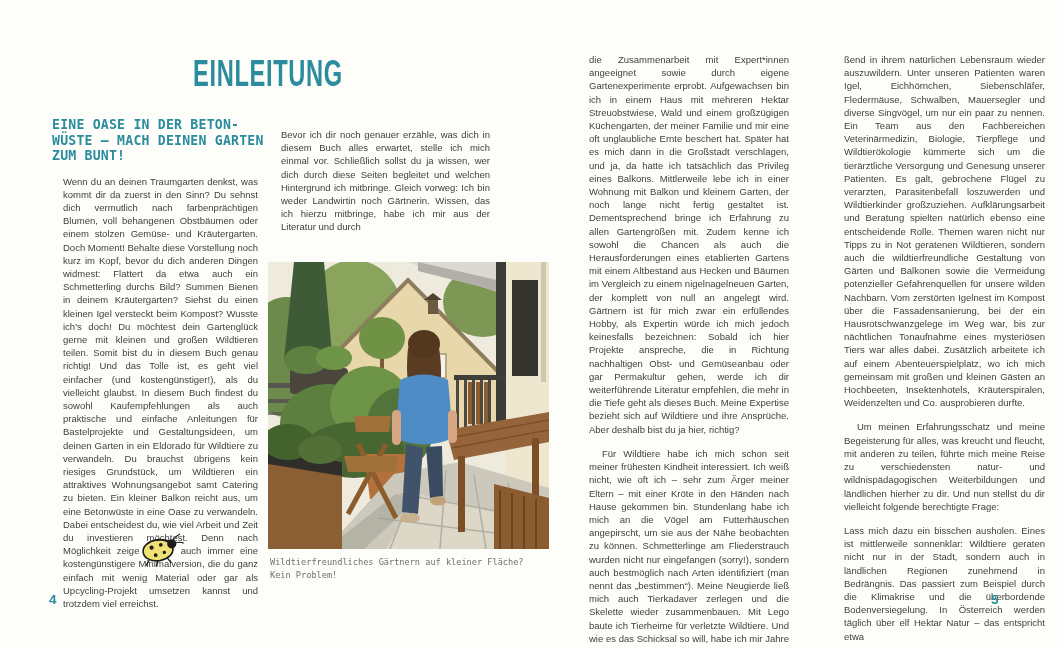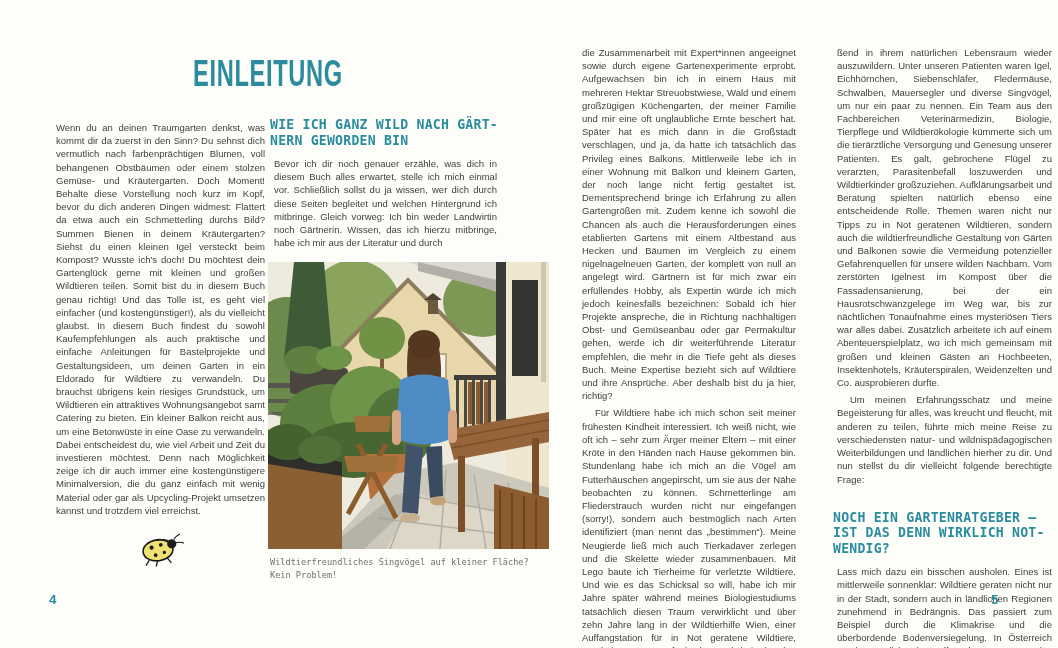--- a/index.html
+++ b/index.html
@@ -19,21 +19,21 @@
   .col-r1{left:578px;top:42px;width:222px;}
   .col-r2{left:833px;top:42px;width:223px;}
   .heading{
     margin:0 0 9px 0;
     font-family:"DejaVu Sans Mono",monospace;font-weight:700;
     font-size:13.2px;line-height:15.5px;letter-spacing:0.2px;
     color:var(--accent);white-space:pre-line;
   }
   .heading.mt{margin-top:24px;}
   .body{
-    margin:4px;font-size:9.5px;line-height:13.2px;color:#3e3e3e;
+    margin:11px;font-size:9.5px;line-height:13.2px;color:#3e3e3e;
     text-align:justify;hyphens:auto;-webkit-hyphens:auto;
   }
   .body.indent{text-indent:13px;}
   .photo{position:absolute;left:268px;top:262px;width:281px;height:287px;margin:0;}
   .photo svg{display:block;width:281px;height:287px;}
   .caption{
     position:absolute;left:270px;top:556px;width:270px;
     font-family:"DejaVu Sans Mono",monospace;font-size:8.6px;line-height:12.5px;
     color:#6f6f6f;white-space:pre-line;
   }
@@ -47,26 +47,27 @@
 </style>
 </head>
 <body>
 
 <div class="spread">
 
   <div>
     <h1 class="title">EINLEITUNG</h1>
 
     <div class="col col-l1">
+      <h2 class="heading">EINE OASE IN DER BETON-
+WÜSTE — MACH DEINEN GARTEN
+ZUM BUNT!</h2>
       <p class="body" lang="de">Wenn du an deinen Traumgarten denkst, was kommt dir da zuerst in den Sinn? Du sehnst dich vermutlich nach farbenprächtigen Blumen, voll behangenen Obstbäumen oder einem stolzen Gemüse- und Kräutergarten. Doch Moment! Behalte diese Vorstellung noch kurz im Kopf, bevor du dich anderen Dingen widmest: Flattert da etwa auch ein Schmetterling durchs Bild? Summen Bienen in deinem Kräutergarten? Siehst du einen kleinen Igel versteckt beim Kompost? Wusste ich's doch! Du möchtest dein Gartenglück gerne mit kleinen und großen Wildtieren teilen. Somit bist du in diesem Buch genau richtig! Und das Tolle ist, es geht viel einfacher (und kostengünstiger!), als du vielleicht glaubst. In diesem Buch findest du sowohl Kaufempfehlungen als auch praktische und einfache Anleitungen für Bastelprojekte und Gestaltungsideen, um deinen Garten in ein Eldorado für Wildtiere zu verwandeln. Du brauchst übrigens kein riesiges Grundstück, um Wildtieren ein attraktives Wohnungsangebot samt Catering zu bieten. Ein kleiner Balkon reicht aus, um eine Betonwüste in eine Oase zu verwandeln. Dabei entscheidest du, wie viel Arbeit und Zeit du investieren möchtest. Denn nach Möglichkeit zeige ich dir auch immer eine kostengünstigere Minimalversion, die du ganz einfach mit wenig Material oder gar als Upcycling-Projekt umsetzen kannst und trotzdem viel erreichst.</p>
     </div>
 
     <div class="col col-l2">
-      <h2 class="heading">WIE ICH GANZ WILD NACH GÄRT-
-NERN GEWORDEN BIN</h2>
       <p class="body" lang="de">Bevor ich dir noch genauer erzähle, was dich in diesem Buch alles erwartet, stelle ich mich einmal vor. Schließlich sollst du ja wissen, wer dich durch diese Seiten begleitet und welchen Hintergrund ich mitbringe. Gleich vorweg: Ich bin weder Landwirtin noch Gärtnerin. Wissen, das ich hierzu mitbringe, habe ich mir aus der Literatur und durch</p>
     </div>
 
     <svg class="ladybug" viewBox="0 0 52 42" aria-hidden="true">
       <g transform="rotate(-8 24 22)">
         <ellipse cx="22" cy="22" rx="15" ry="10.5" fill="#f0e172" stroke="#1c1c1c" stroke-width="1.6"></ellipse>
         <path d="M22,12.2 C28,11 33,13 36.5,16.5" fill="none" stroke="#1c1c1c" stroke-width="1.2"></path>
         <circle cx="36.5" cy="17.5" r="4.6" fill="#1c1c1c"></circle>
         <path d="M39,13.5 q3.5,-3.5 7,-4.5" fill="none" stroke="#1c1c1c" stroke-width="1.2"></path>
         <path d="M40.5,17 q4.5,-0.5 8,1.5" fill="none" stroke="#1c1c1c" stroke-width="1.2"></path>
@@ -173,37 +174,34 @@
         <ellipse cx="156" cy="82" rx="16" ry="14" fill="#54371f"></ellipse>
         <path d="M132,118 Q156,107 180,118 L185,176 Q156,189 127,176 Z" fill="#4d8cc4"></path>
         <rect x="124" y="148" width="9" height="35" rx="4.5" fill="#d7a683"></rect>
         <rect x="180" y="148" width="9" height="33" rx="4.5" fill="#d7a683"></rect>
         <path d="M138,182 L134,250 L150,252 L155,186 Z" fill="#41526b"></path>
         <path d="M158,185 L162,236 L175,234 L174,184 Z" fill="#3a4a60"></path>
         <ellipse cx="142" cy="256" rx="10" ry="5" fill="#c9b091"></ellipse>
         <ellipse cx="170" cy="239" rx="8" ry="4.5" fill="#c2a276"></ellipse>
       </svg>
     </figure>
-    <figcaption class="caption">Wildtierfreundliches Singvögel auf kleiner Fläche?
+    <figcaption class="caption">Wildtierfreundliches Gärtnern auf kleiner Fläche?
 Kein Problem!</figcaption>
 
     <div class="pagenum pn-left">4</div>
   </div>
 
   <div>
     <div class="col col-r1">
       <p class="body" lang="de">die Zusammenarbeit mit Expert*innen angeeignet sowie durch eigene Gartenexperimente erprobt. Aufgewachsen bin ich in einem Haus mit mehreren Hektar Streuobstwiese, Wald und einem großzügigen Küchengarten, der meiner Familie und mir eine oft unglaubliche Ernte beschert hat. Später hat es mich dann in die Großstadt verschlagen, und ja, da hatte ich tatsächlich das Privileg eines Balkons. Mittlerweile lebe ich in einer Wohnung mit Balkon und kleinem Garten, der noch lange nicht fertig gestaltet ist. Dementsprechend bringe ich Erfahrung zu allen Gartengrößen mit. Zudem kenne ich sowohl die Chancen als auch die Herausforderungen eines etablierten Gartens mit einem Altbestand aus Hecken und Bäumen im Vergleich zu einem nigelnagelneuen Garten, der komplett von null an angelegt wird. Gärtnern ist für mich zwar ein erfüllendes Hobby, als Expertin würde ich mich jedoch keinesfalls bezeichnen: Sobald ich hier Projekte anspreche, die in Richtung nachhaltigen Obst- und Gemüseanbau oder gar Permakultur gehen, werde ich dir weiterführende Literatur empfehlen, die mehr in die Tiefe geht als dieses Buch. Meine Expertise bezieht sich auf Wildtiere und ihre Ansprüche. Aber deshalb bist du ja hier, richtig?</p>
       <p class="body indent" lang="de">Für Wildtiere habe ich mich schon seit meiner frühesten Kindheit interessiert. Ich weiß nicht, wie oft ich – sehr zum Ärger meiner Eltern – mit einer Kröte in den Händen nach Hause gekommen bin. Stundenlang habe ich mich an die Vögel am Futterhäuschen angepirscht, um sie aus der Nähe beobachten zu können. Schmetterlinge am Fliederstrauch wurden nicht nur eingefangen (sorry!), sondern auch bestmöglich nach Arten identifiziert (man nennt das „bestimmen“). Meine Neugierde ließ mich auch Tierkadaver zerlegen und die Skelette wieder zusammenbauen. Mit Lego baute ich Tierheime für verletzte Wildtiere. Und wie es das Schicksal so will, habe ich mir Jahre später während meines Biologiestudiums tatsächlich diesen Traum verwirklicht und über zehn Jahre lang in der Wildtierhilfe Wien, einer Auffangstation für in Not geratene Wildtiere, gearbeitet. Deren Aufgabe bestand darin, kranke, verletzte und verwaiste heimische Wildtiere tierärztlich zu versorgen, gesund zu pflegen und anschlie-</p>
     </div>
 
     <div class="col col-r2">
       <p class="body" lang="de">ßend in ihrem natürlichen Lebensraum wieder auszuwildern. Unter unseren Patienten waren Igel, Eichhörnchen, Siebenschläfer, Fledermäuse, Schwalben, Mauersegler und diverse Singvögel, um nur ein paar zu nennen. Ein Team aus den Fachbereichen Veterinärmedizin, Biologie, Tierpflege und Wildtierökologie kümmerte sich um die tierärztliche Versorgung und Genesung unserer Patienten. Es galt, gebrochene Flügel zu verarzten, Parasitenbefall loszuwerden und Wildtierkinder großzuziehen. Aufklärungsarbeit und Beratung spielten natürlich ebenso eine entscheidende Rolle. Themen waren nicht nur Tipps zu in Not geratenen Wildtieren, sondern auch die wildtierfreundliche Gestaltung von Gärten und Balkonen sowie die Vermeidung potenzieller Gefahrenquellen für unsere wilden Nachbarn. Vom zerstörten Igelnest im Kompost über die Fassadensanierung, bei der ein Hausrotschwanzgelege im Weg war, bis zur nächtlichen Tonaufnahme eines mysteriösen Tiers war alles dabei. Zusätzlich arbeitete ich auf einem Abenteuerspielplatz, wo ich mich gemeinsam mit großen und kleinen Gästen an Hochbeeten, Insektenhotels, Kräuterspiralen, Weidenzelten und Co. ausprobieren durfte.</p>
       <p class="body indent" lang="de">Um meinen Erfahrungsschatz und meine Begeisterung für alles, was kreucht und fleucht, mit anderen zu teilen, führte mich meine Reise zu verschiedensten natur- und wildnispädagogischen Weiterbildungen und ländlichen hierher zu dir. Und nun stellst du dir vielleicht folgende berechtigte Frage:</p>
-      <h2 class="heading mt">NOCH EIN GARTENRATGEBER —
-IST DAS DENN WIRKLICH NOT-
-WENDIG?</h2>
       <p class="body" lang="de">Lass mich dazu ein bisschen ausholen. Eines ist mittlerweile sonnenklar: Wildtiere geraten nicht nur in der Stadt, sondern auch in ländlichen Regionen zunehmend in Bedrängnis. Das passiert zum Beispiel durch die Klimakrise und die überbordende Bodenversiegelung. In Österreich werden täglich über elf Hektar Natur – das entspricht etwa</p>
     </div>
 
     <div class="pagenum pn-right">5</div>
   </div>
 
 </div>
 
 </body></html>

